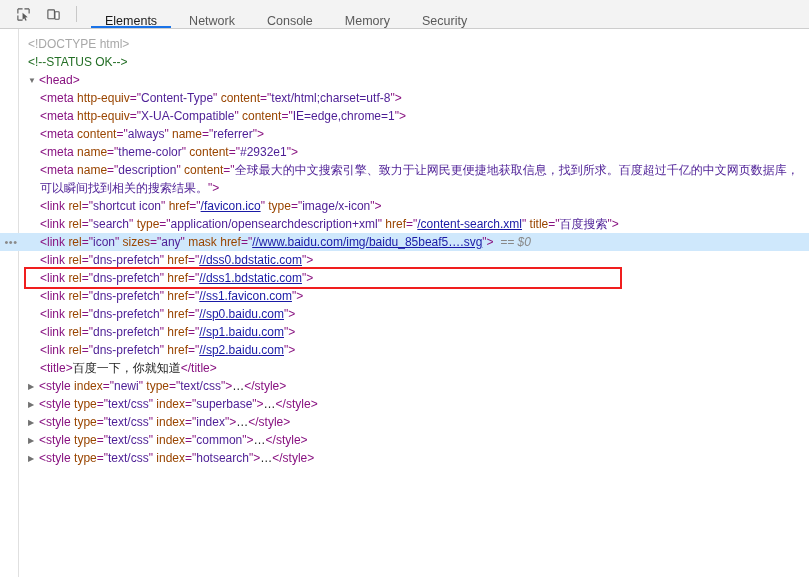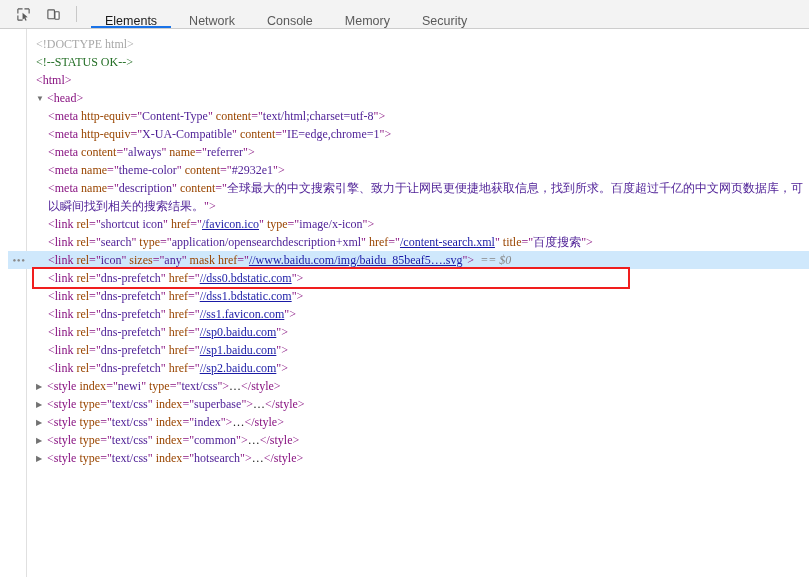--- a/index.html
+++ b/index.html
@@ -62,24 +62,23 @@
     height: 2px;
     background: #1a73e8;
   }
 
   
   .dom-panel {
     position: relative;
     height: 549px;
     background: #ffffff;
     overflow: hidden;
-    font-family: Liberation Serif, serif;
+    font-family: Liberation Sans, sans-serif;
     font-size: 12px;
     line-height: 18px;
-    margin-left: 8px;
   }
   .gutter-line {
     position: absolute;
     left: 18px; top: 0; bottom: 0;
     width: 1px;
     background: #e0e0e0;
   }
   .tree {
     padding-top: 6px;
   }
@@ -174,21 +173,20 @@
 </div>
 
 <div class="dom-panel">
   <div class="gutter-line"></div>
   <div class="tree">
 
     <div class="row"><span class="doctype">&lt;!DOCTYPE html&gt;</span></div>
 
     <div class="row"><span class="comment">&lt;!--STATUS OK--&gt;</span></div>
 
-    <div class="row"><span class="tag">&lt;html&gt;</span></div>
 
     <div class="row"><span class="tri">▼</span><span class="tag">&lt;head&gt;</span></div>
 
     <div class="row ind2"><span class="punct">&lt;</span><span class="tag">meta</span><span class="punct"> </span><span class="attr">http-equiv</span><span class="punct">="</span><span class="val">Content-Type</span><span class="punct">" </span><span class="attr">content</span><span class="punct">="</span><span class="val">text/html;charset=utf-8</span><span class="punct">"&gt;</span></div>
 
     <div class="row ind2"><span class="punct">&lt;</span><span class="tag">meta</span><span class="punct"> </span><span class="attr">http-equiv</span><span class="punct">="</span><span class="val">X-UA-Compatible</span><span class="punct">" </span><span class="attr">content</span><span class="punct">="</span><span class="val">IE=edge,chrome=1</span><span class="punct">"&gt;</span></div>
 
     <div class="row ind2"><span class="punct">&lt;</span><span class="tag">meta</span><span class="punct"> </span><span class="attr">content</span><span class="punct">="</span><span class="val">always</span><span class="punct">" </span><span class="attr">name</span><span class="punct">="</span><span class="val">referrer</span><span class="punct">"&gt;</span></div>
 
     <div class="row ind2"><span class="punct">&lt;</span><span class="tag">meta</span><span class="punct"> </span><span class="attr">name</span><span class="punct">="</span><span class="val">theme-color</span><span class="punct">" </span><span class="attr">content</span><span class="punct">="</span><span class="val">#2932e1</span><span class="punct">"&gt;</span></div>
@@ -206,20 +204,21 @@
     <div class="row ind2"><span class="punct">&lt;</span><span class="tag">link</span><span class="punct"> </span><span class="attr">rel</span><span class="punct">="</span><span class="val">dns-prefetch</span><span class="punct">" </span><span class="attr">href</span><span class="punct">="</span><span class="link">//dss1.bdstatic.com</span><span class="punct">"&gt;</span></div>
 
     <div class="row ind2"><span class="punct">&lt;</span><span class="tag">link</span><span class="punct"> </span><span class="attr">rel</span><span class="punct">="</span><span class="val">dns-prefetch</span><span class="punct">" </span><span class="attr">href</span><span class="punct">="</span><span class="link">//ss1.favicon.com</span><span class="punct">"&gt;</span></div>
 
     <div class="row ind2"><span class="punct">&lt;</span><span class="tag">link</span><span class="punct"> </span><span class="attr">rel</span><span class="punct">="</span><span class="val">dns-prefetch</span><span class="punct">" </span><span class="attr">href</span><span class="punct">="</span><span class="link">//sp0.baidu.com</span><span class="punct">"&gt;</span></div>
 
     <div class="row ind2"><span class="punct">&lt;</span><span class="tag">link</span><span class="punct"> </span><span class="attr">rel</span><span class="punct">="</span><span class="val">dns-prefetch</span><span class="punct">" </span><span class="attr">href</span><span class="punct">="</span><span class="link">//sp1.baidu.com</span><span class="punct">"&gt;</span></div>
 
     <div class="row ind2"><span class="punct">&lt;</span><span class="tag">link</span><span class="punct"> </span><span class="attr">rel</span><span class="punct">="</span><span class="val">dns-prefetch</span><span class="punct">" </span><span class="attr">href</span><span class="punct">="</span><span class="link">//sp2.baidu.com</span><span class="punct">"&gt;</span></div>
 
+    <div class="row ind2"><span class="punct">&lt;</span><span class="tag">title</span><span class="punct">&gt;</span><span class="text">百度一下，你就知道</span><span class="punct">&lt;/</span><span class="tag">title</span><span class="punct">&gt;</span></div>
 
     <div class="row ind1"><span class="tri">▶</span><span class="punct">&lt;</span><span class="tag">style</span><span class="punct"> </span><span class="attr">index</span><span class="punct">="</span><span class="val">newi</span><span class="punct">" </span><span class="attr">type</span><span class="punct">="</span><span class="val">text/css</span><span class="punct">"&gt;</span><span class="text">…</span><span class="punct">&lt;/</span><span class="tag">style</span><span class="punct">&gt;</span></div>
 
     <div class="row ind1"><span class="tri">▶</span><span class="punct">&lt;</span><span class="tag">style</span><span class="punct"> </span><span class="attr">type</span><span class="punct">="</span><span class="val">text/css</span><span class="punct">" </span><span class="attr">index</span><span class="punct">="</span><span class="val">superbase</span><span class="punct">"&gt;</span><span class="text">…</span><span class="punct">&lt;/</span><span class="tag">style</span><span class="punct">&gt;</span></div>
 
     <div class="row ind1"><span class="tri">▶</span><span class="punct">&lt;</span><span class="tag">style</span><span class="punct"> </span><span class="attr">type</span><span class="punct">="</span><span class="val">text/css</span><span class="punct">" </span><span class="attr">index</span><span class="punct">="</span><span class="val">index</span><span class="punct">"&gt;</span><span class="text">…</span><span class="punct">&lt;/</span><span class="tag">style</span><span class="punct">&gt;</span></div>
 
     <div class="row ind1"><span class="tri">▶</span><span class="punct">&lt;</span><span class="tag">style</span><span class="punct"> </span><span class="attr">type</span><span class="punct">="</span><span class="val">text/css</span><span class="punct">" </span><span class="attr">index</span><span class="punct">="</span><span class="val">common</span><span class="punct">"&gt;</span><span class="text">…</span><span class="punct">&lt;/</span><span class="tag">style</span><span class="punct">&gt;</span></div>
 
     <div class="row ind1"><span class="tri">▶</span><span class="punct">&lt;</span><span class="tag">style</span><span class="punct"> </span><span class="attr">type</span><span class="punct">="</span><span class="val">text/css</span><span class="punct">" </span><span class="attr">index</span><span class="punct">="</span><span class="val">hotsearch</span><span class="punct">"&gt;</span><span class="text">…</span><span class="punct">&lt;/</span><span class="tag">style</span><span class="punct">&gt;</span></div>

